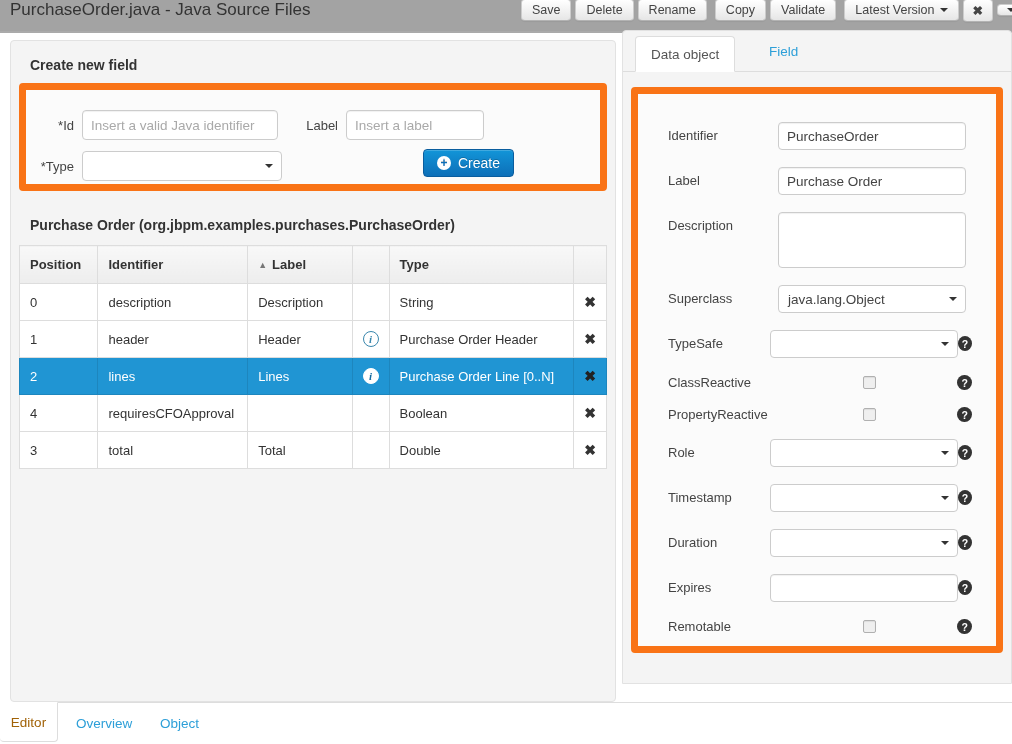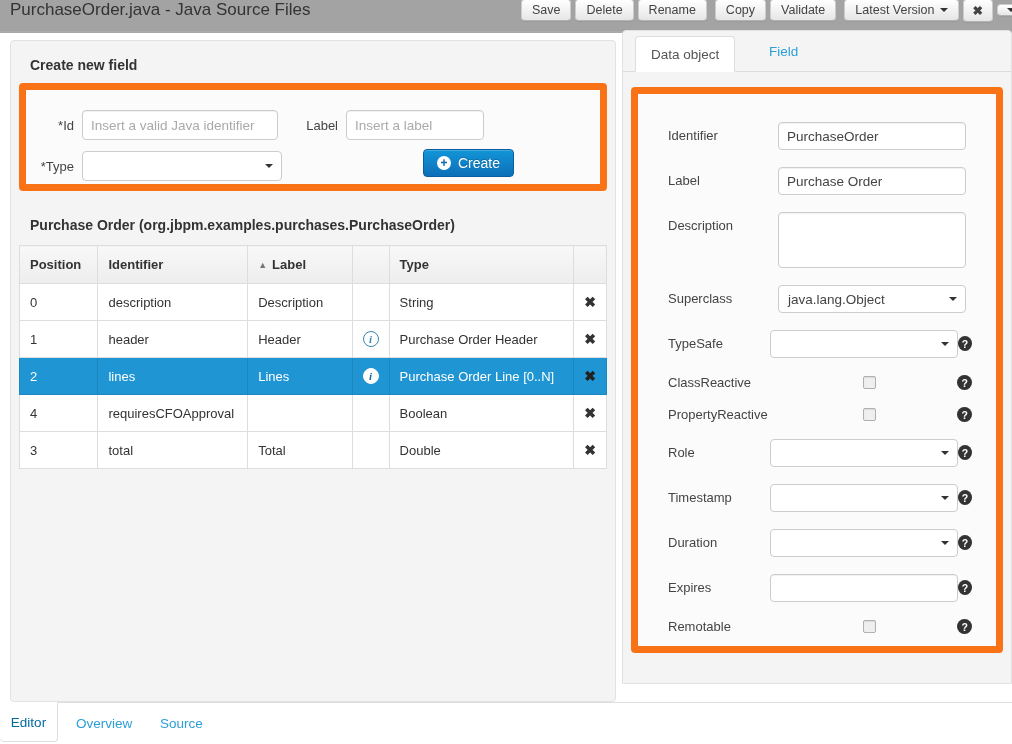--- a/index.html
+++ b/index.html
@@ -93,21 +93,21 @@
   .help-icon { margin-left:auto; margin-top:6px; width:15px; height:15px; border-radius:50%; background:#333;
                color:#fff; font-size:10.5px; font-weight:bold; display:flex; align-items:center;
                justify-content:center; cursor:pointer; }
   .prow.cb .help-icon { margin-top:0; }
   .params-title { font-weight:bold; font-size:13.5px; color:#333; padding:6px 0 20px 30px; }
 
   
   .footer { position:absolute; left:0; bottom:0; width:1012px; height:42px; border-top:1px solid #ddd; background:#fff; }
   .f-tab-active { position:absolute; left:0; top:-1px; width:58px; height:40px; background:#fff;
                   border:1px solid #ddd; border-top-color:#fff; border-left:none; border-radius:0 0 4px 4px;
-                  display:flex; align-items:center; justify-content:center; font-size:13.5px; color:#0369a1; }
+                  display:flex; align-items:center; justify-content:center; font-size:13.5px; color:#a16207; }
   .f-link { position:absolute; top:0; height:40px; display:flex; align-items:center; font-size:13.5px;
             color:#2d9fd8; cursor:pointer; }
   #f-overview { left:76px; }
   #f-source { left:160px; }
 </style>
 </head>
 <body>
 
 <div id="app">
 
@@ -324,16 +324,16 @@
             </span>
             <span class="help-icon">?</span>
           </div>
         </div>
     </div>
   </div>
 
   <div class="footer">
     <div class="f-tab-active">Editor</div>
     <div class="f-link" id="f-overview">Overview</div>
-    <div class="f-link" id="f-source">Source</div>
+    <div class="f-link" id="f-source">Object</div>
   </div>
 
 </div>
 
 </body></html>

